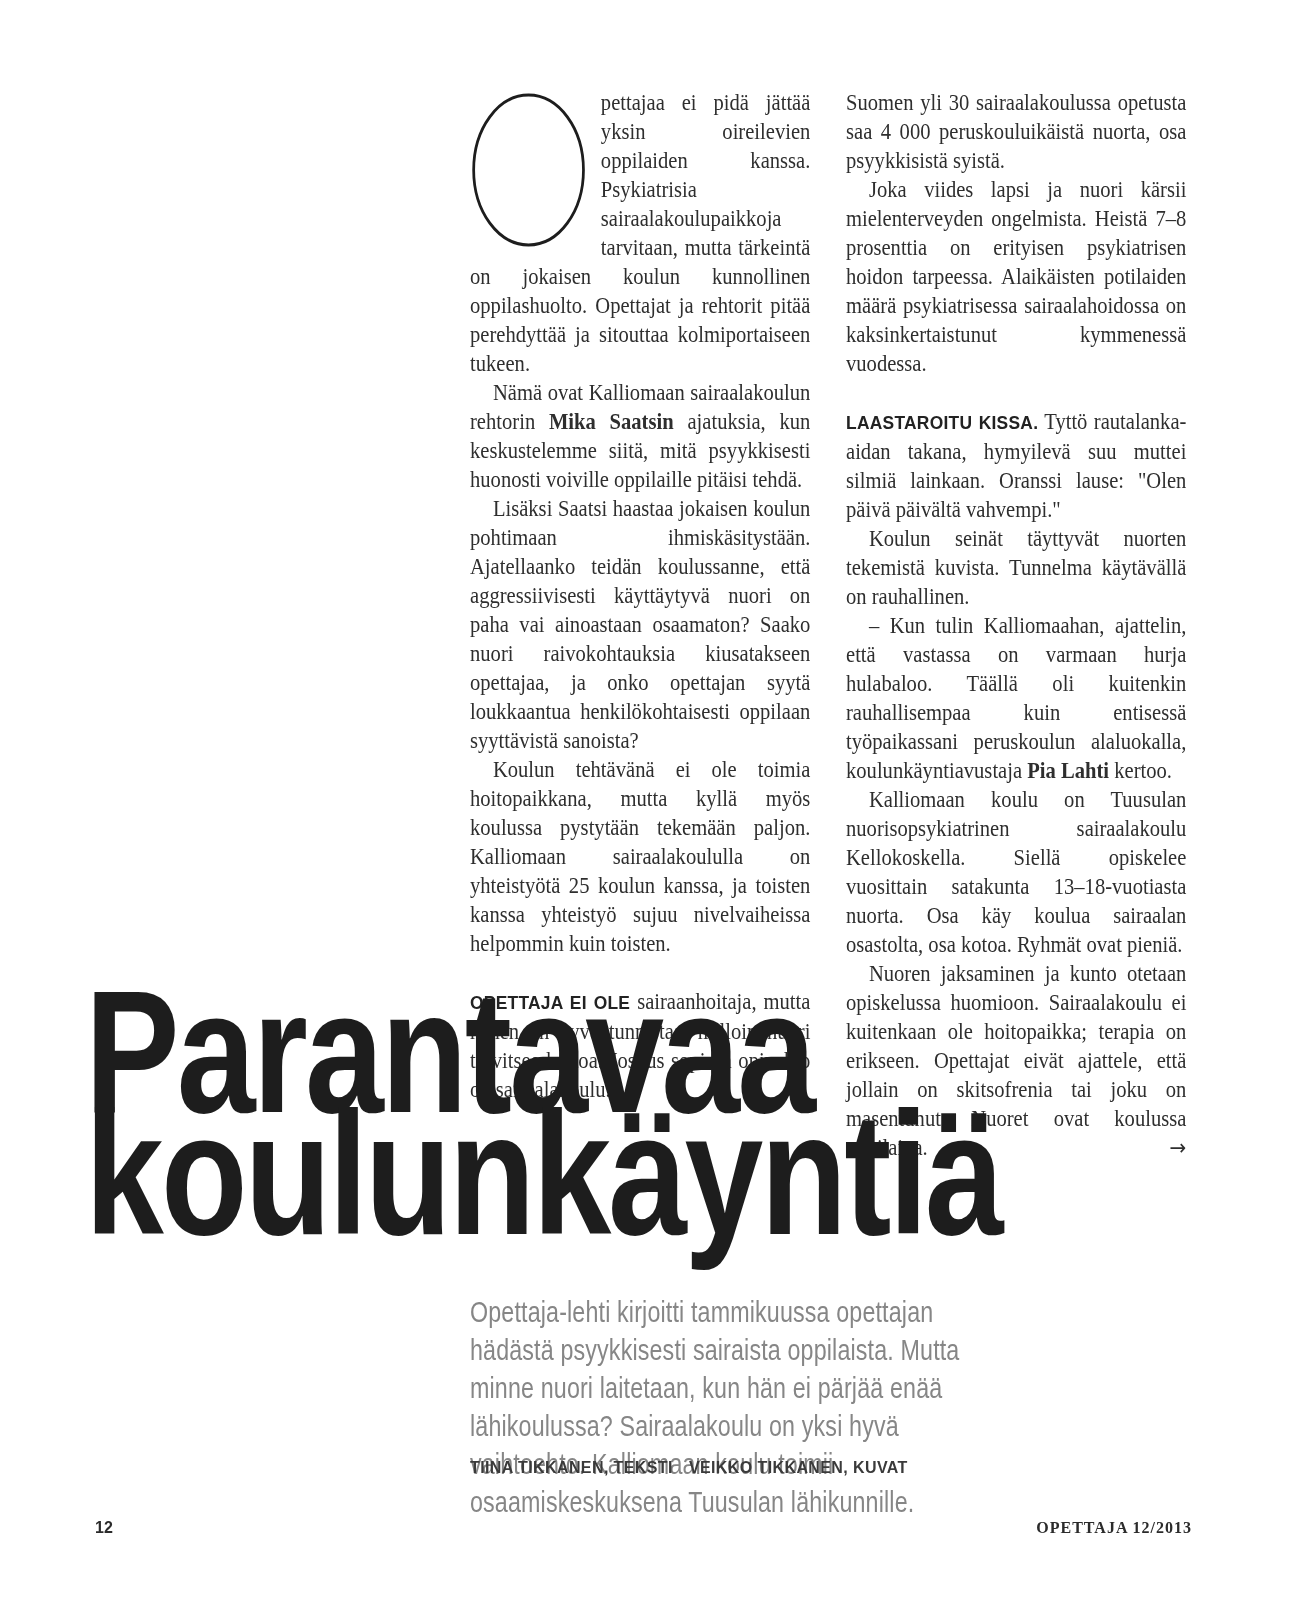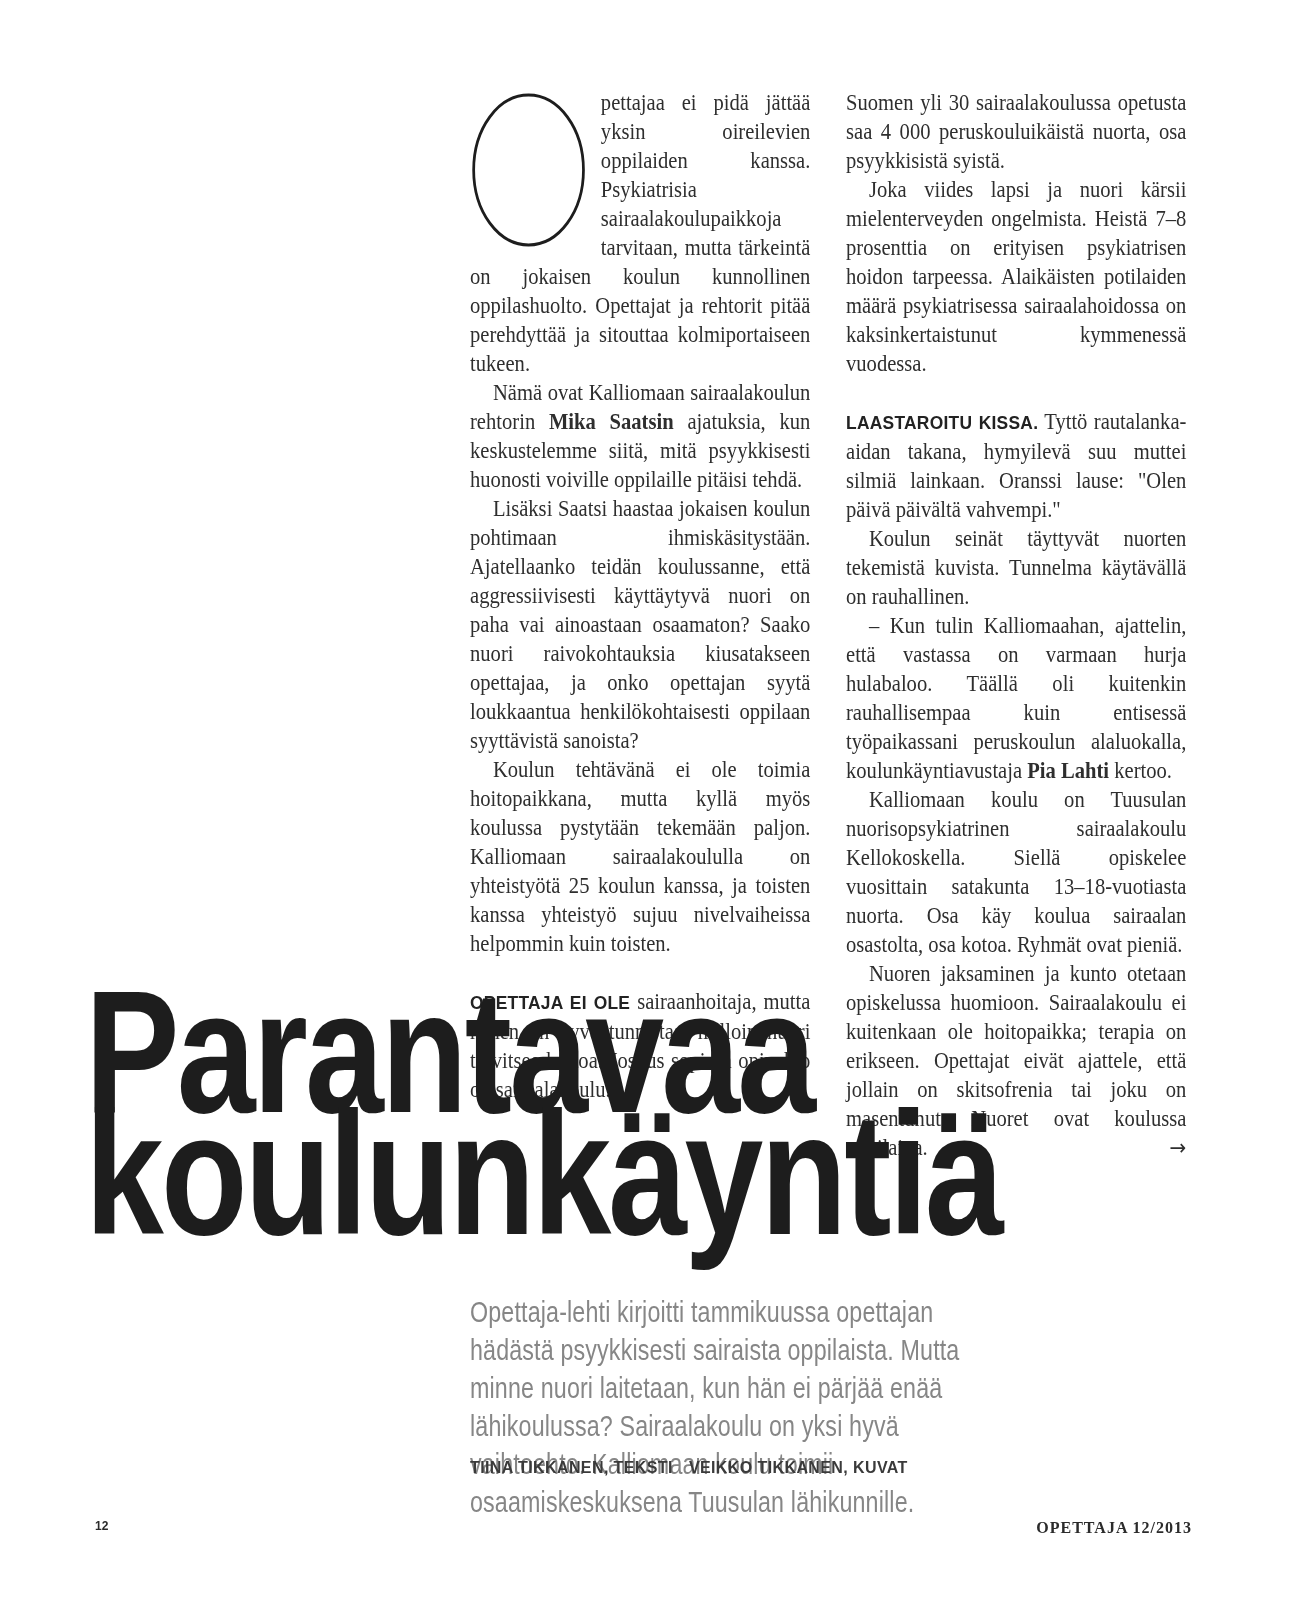--- a/index.html
+++ b/index.html
@@ -115,21 +115,21 @@
   .byline .credit { display: inline-block; }
   .byline .credit.first { margin-right: 16px; }
 
   
   .footer-page-number {
     position: absolute;
     left: 95px;
     top: 1519px;
     font-family: "Liberation Sans", sans-serif;
     font-weight: bold;
-    font-size: 12px;
+    font-size: 16px;
     color: #2b2b2b;
   }
   .footer-magazine {
     position: absolute;
     right: 121px;
     top: 1519px;
     font-family: Liberation Serif, serif;
     font-weight: bold;
     font-size: 16px;
     letter-spacing: 1px;

